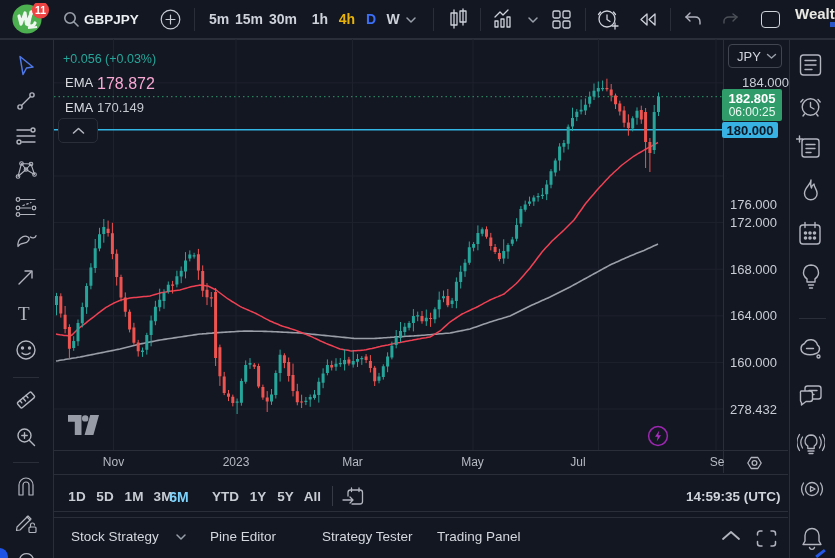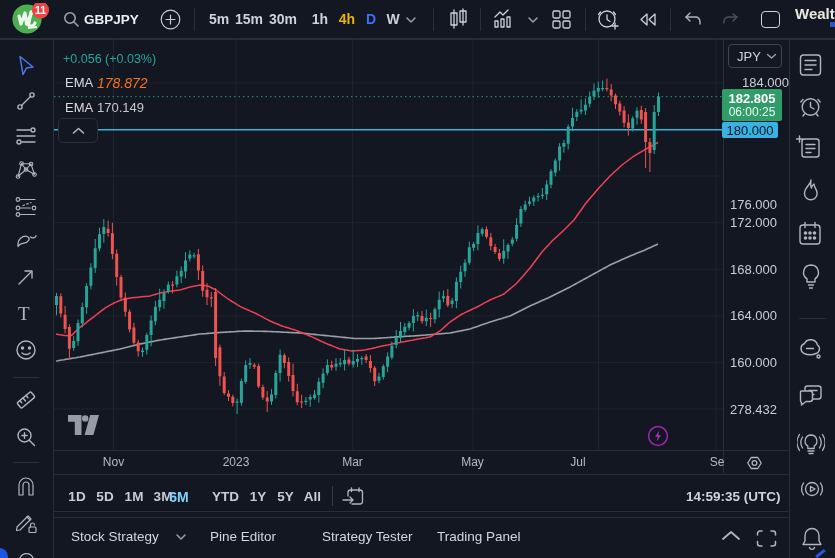--- a/index.html
+++ b/index.html
@@ -174,21 +174,21 @@
 <polyline points="56,334 58,334.4 60,334.8 62,335.1 64,335.5 66,335.6 68,335.8 70,335.9 72,335 74,333 76,331 78,329 80,327.4 82,325.9 84,324.3 86,322.8 88,321.2 90,319.7 92,318.1 94,316.6 96,315 98,313.4 100,311.9 102,310.3 104,308.8 106,307.4 108,306.3 110,305.2 112,304.1 114,303 116,302.1 118,301.3 120,300.4 122,299.8 124,299.3 126,298.9 128,298.4 130,298 132,297.8 134,297.6 136,297.4 138,297.2 140,297 142,296.8 144,296.6 146,296.4 148,296.2 150,296 152,295.4 154,294.8 156,294.2 158,293.6 160,293 162,292.6 164,292.3 166,291.9 168,291.5 170,291.2 172,290.9 174,290.7 176,290.4 178,290.2 180,290 182,289.4 184,288.8 186,288.2 188,287.6 190,287 192,286.6 194,286.2 196,285.8 198,285.4 200,285 202,285.2 204,285.5 206,285.8 208,286 210,287 212,288 214,289 216,290 218,291.5 220,293 222,294.5 224,296 226,297.5 228,299 230,300.2 232,301.5 234,302.7 236,303.9 238,305.2 240,306.4 242,307.4 244,308.3 246,309.1 248,310 250,310.9 252,311.7 254,312.6 256,313.5 258,314.6 260,315.7 262,316.7 264,317.8 266,318.9 268,319.9 270,321 272,321.8 274,322.7 276,323.5 278,324.3 280,325.2 282,326 284,326.6 286,327.2 288,327.8 290,328.5 292,329.1 294,329.7 296,330.4 298,331.2 300,332 302,332.8 304,333.6 306,334.4 308,335.2 310,336 312,336.9 314,337.9 316,338.8 318,339.7 320,340.7 322,341.6 324,342.5 326,343.4 328,344.2 330,345 332,345.8 334,346.6 336,347.4 338,348.2 340,349 342,349.3 344,349.7 346,350 348,350.3 350,350.7 352,351 354,350.8 356,350.7 358,350.5 360,350.4 362,350.2 364,350.1 366,349.8 368,349.3 370,348.8 372,348.4 374,347.9 376,347.5 378,347 380,346.6 382,346.1 384,345.7 386,345.3 388,344.9 390,344.4 392,344 394,343.6 396,343.2 398,342.8 400,342.5 402,342.1 404,341.7 406,341.3 408,340.9 410,340.5 412,340.2 414,339.8 416,339.4 418,339 420,338.7 422,338.3 424,338 426,337.7 428,337.3 430,337 432,335.8 434,334.6 436,333.4 438,332.2 440,331 442,329.2 444,327.4 446,325.6 448,323.8 450,322 452,320.7 454,319.3 456,318 458,316.7 460,315.3 462,314 464,313.1 466,312.1 468,311.2 470,310.3 472,309.3 474,308.4 476,307.5 478,306.5 480,305.4 482,304.3 484,303.2 486,302.2 488,301.1 490,300 492,299.1 494,298.3 496,297.4 498,296.6 500,295.7 502,294.9 504,294 506,292.3 508,290.6 510,288.9 512,287.2 514,285.5 516,283.8 518,281.8 520,279.5 522,277.2 524,274.9 526,272.6 528,270.3 530,268 532,265.3 534,262.7 536,260 538,257.3 540,254.7 542,252 544,249.8 546,247.6 548,245.4 550,243.2 552,241 554,239.2 556,237.4 558,235.5 560,233.7 562,231.9 564,230 566,228 568,226 570,224 572,222 574,220 576,217.2 578,214.3 580,211.5 582,208.7 584,205.8 586,203 588,200.7 590,198.3 592,196 594,193.7 596,191.3 598,189 600,186.8 602,184.7 604,182.5 606,180.3 608,178.2 610,176 612,174.2 614,172.3 616,170.5 618,168.7 620,166.8 622,165 624,163.5 626,162 628,160.5 630,159 632,157.5 634,156 636,154.8 638,153.7 640,152.5 642,151.3 644,150.2 646,149 648,147.9 650,146.8 652,145.8 654,144.7 656,143.6 658,142.5" fill="none" stroke="#ef4153" stroke-width="1.5"></polyline>
 <line x1="54" y1="96.7" x2="723" y2="96.7" stroke="#2f9c6a" stroke-width="1" stroke-dasharray="1.5 3"></line>
 <line x1="54" y1="129.8" x2="723" y2="129.8" stroke="#34b6e5" stroke-width="1.5"></line>
 <path d="M56.5 292.9V315.3M73.7 336.2V350.8M78 319.5V345.9M82.3 302.6V327.4M86.6 283.2V313.9M90.9 263.2V289.3M95.2 239V272.9M99.5 227.8V251.3M103.8 219V242.7M142.5 347.5V356.9M146.8 332.8V354.6M151.1 315.6V346.3M155.4 300.8V325.2M159.7 288.7V311.3M164 289.3V308.8M168.3 281.5V293.7M176.9 270.7V287.4M181.2 266.5V283.2M185.5 252.1V278.4M189.8 250.4V261.4M194.1 252.8V258.6M237.1 398.5V414M241.4 378.5V405.7M245.7 360.4V383.7M250 358.1V368.9M271.5 389V404.9M275.8 370.4V398.5M280.1 349.6V381.6M305.9 397V405.1M310.2 394.5V406.8M314.5 390V399.7M318.8 377.7V402.6M323.1 368.3V388.2M327.4 359.4V375.3M336 358.2V370.8M340.3 358.1V366.9M344.6 349.2V370.5M353.2 349.9V367.6M357.5 354.1V367M361.8 356.1V364.9M379 372.9V383.3M383.3 364.3V379.6M387.6 352.3V372.2M391.9 341.6V359.4M396.2 330V348.3M400.5 322V342.1M404.8 322.9V335.9M409.1 321.1V330.4M413.4 309.1V331.4M417.7 311.6V321.2M426.3 309.5V325.9M434.9 307.3V323.3M439.2 291.6V317.5M443.5 290.5V302.2M452.1 297.9V308.1M456.4 277.4V308.3M460.7 265.7V288.5M465 259.1V276.9M469.3 241.5V264.8M473.6 242.1V251.3M477.9 225.4V250.3M482.2 227.4V236.3M503.7 239.3V263.8M508 243.2V258.8M512.3 236.9V246.1M516.6 218.2V241.4M520.9 206.1V227M525.2 200.6V211.7M529.5 196.6V206M533.8 195.3V205.9M538.1 193.1V201.6M542.4 188V199M546.7 180.1V200.1M551 169.1V188.3M555.3 158.4V176.3M559.6 143.2V170.7M563.9 140V152.6M568.2 124.5V149.5M572.5 107.7V131.1M576.8 109.1V121.1M581.1 99.4V114.4M585.4 98.4V115M589.7 91.6V107.3M594 83.5V100M598.3 81.5V97.6M602.6 80.5V91.2M632.7 116.3V131.4M637 107.4V124.7M654.2 105V154M658.5 92.5V116" stroke="#26a69a" stroke-width="1" fill="none"></path>
 <path d="M60.8 293.3V317.6M65.1 306V333.3M69.4 324.3V358.6M108.1 220.6V236.6M112.4 222.8V259.2M116.7 249.4V285.6M121 274.7V301.4M125.3 292.4V316.8M129.6 309.5V332.4M133.9 322.8V344.7M138.2 339.9V356.6M172.6 280.9V293.5M198.4 248.9V279.9M202.7 265.4V296.9M207 283.1V305.1M211.3 292V306.9M215.6 288V366M219.9 344.6V385.9M224.2 371.9V395.1M228.5 390V401.1M232.8 394.6V406.4M254.3 363V369M258.6 363.6V388.2M262.9 384.6V399.8M267.2 391.1V412M284.4 353.3V368.2M288.7 357.5V381.6M293 363.6V396.4M297.3 383.8V405.3M301.6 394.7V408M331.7 360.7V370.5M348.9 356.9V365.6M366.1 354.1V363.1M370.4 355.1V372.5M374.7 365.9V386M422 311V323.7M430.6 312.7V326.9M447.8 289V307.2M486.5 226.4V238.7M490.8 232.9V250.4M495.1 244V254M499.4 248.8V261.3M606.9 78.7V91.4M611.2 84V101.4M615.5 93.6V109M619.8 100.7V115.5M624.1 106.2V127.4M628.4 114.3V135.7M641.3 105.7V123.8M645.6 108V168M649.9 138V172" stroke="#ef5350" stroke-width="1" fill="none"></path>
 <path d="M55 296h3.0v9h-3.0ZM72.2 341.1h3.0v6.9h-3.0ZM76.5 322.9h3.0v18.3h-3.0ZM80.8 307.1h3.0v16.1h-3.0ZM85.1 286.1h3.0v21.1h-3.0ZM89.4 267.4h3.0v18.4h-3.0ZM93.7 248.3h3.0v19.6h-3.0ZM98 234.3h3.0v14.2h-3.0ZM102.3 227h3.0v6.9h-3.0ZM141 350.6h3.0v1.3h-3.0ZM145.3 335h3.0v14.8h-3.0ZM149.6 320.4h3.0v14.5h-3.0ZM153.9 306.7h3.0v14.5h-3.0ZM158.2 299.8h3.0v7.4h-3.0ZM162.5 292.9h3.0v8h-3.0ZM166.8 284.8h3.0v6.9h-3.0ZM175.4 276.2h3.0v8.2h-3.0ZM179.7 270.8h3.0v5.8h-3.0ZM184 260.4h3.0v11.2h-3.0ZM188.3 254.6h3.0v3.9h-3.0ZM192.6 255.3h3.0v1.2h-3.0ZM235.6 401.6h3.0v1.2h-3.0ZM239.9 381h3.0v21.7h-3.0ZM244.2 365h3.0v16.7h-3.0ZM248.5 362.9h3.0v1.9h-3.0ZM270 394.6h3.0v6.9h-3.0ZM274.3 372.9h3.0v22.2h-3.0ZM278.6 354.8h3.0v18.2h-3.0ZM304.4 400.7h3.0v1.2h-3.0ZM308.7 396.9h3.0v2.7h-3.0ZM313 394.4h3.0v3.5h-3.0ZM317.3 381.7h3.0v13.2h-3.0ZM321.6 373.6h3.0v9.1h-3.0ZM325.9 365.1h3.0v7.8h-3.0ZM334.5 363.8h3.0v3h-3.0ZM338.8 363.1h3.0v1.2h-3.0ZM343.1 360.1h3.0v4.1h-3.0ZM351.7 361h3.0v3.5h-3.0ZM356 359.1h3.0v2.7h-3.0ZM360.3 358h3.0v1.2h-3.0ZM377.5 376.6h3.0v4.1h-3.0ZM381.8 366.3h3.0v10.6h-3.0ZM386.1 356.6h3.0v10h-3.0ZM390.4 345.7h3.0v11.9h-3.0ZM394.7 337h3.0v7.9h-3.0ZM399 331h3.0v6.8h-3.0ZM403.3 326.8h3.0v5.3h-3.0ZM407.6 323.1h3.0v4.6h-3.0ZM411.9 316h3.0v7h-3.0ZM416.2 315.3h3.0v1.2h-3.0ZM424.8 317.8h3.0v3.5h-3.0ZM433.4 309.3h3.0v10h-3.0ZM437.7 299.8h3.0v9.4h-3.0ZM442 296.2h3.0v2h-3.0ZM450.6 300.6h3.0v3.5h-3.0ZM454.9 281.7h3.0v19.4h-3.0ZM459.2 271.7h3.0v10.3h-3.0ZM463.5 262.7h3.0v8.5h-3.0ZM467.8 247.2h3.0v15.5h-3.0ZM472.1 243.9h3.0v3.8h-3.0ZM476.4 232.9h3.0v11.1h-3.0ZM480.7 229.3h3.0v4.5h-3.0ZM502.2 250.9h3.0v7.5h-3.0ZM506.5 245.1h3.0v6.4h-3.0ZM510.8 239.5h3.0v4.3h-3.0ZM515.1 225h3.0v13.7h-3.0ZM519.4 209h3.0v14.5h-3.0ZM523.7 204.6h3.0v5.2h-3.0ZM528 201.5h3.0v2.2h-3.0ZM532.3 197.4h3.0v4.1h-3.0ZM536.6 195.9h3.0v1.3h-3.0ZM540.9 194.7h3.0v1.2h-3.0ZM545.2 184.6h3.0v9.7h-3.0ZM549.5 171.3h3.0v13.4h-3.0ZM553.8 160.5h3.0v12.1h-3.0ZM558.1 146.4h3.0v14.1h-3.0ZM562.4 143h3.0v3.8h-3.0ZM566.7 126.8h3.0v16.9h-3.0ZM571 118h3.0v8.6h-3.0ZM575.3 111.8h3.0v5.3h-3.0ZM579.6 109.7h3.0v1.7h-3.0ZM583.9 104.8h3.0v5.6h-3.0ZM588.2 96.8h3.0v6.9h-3.0ZM592.5 90.8h3.0v5.6h-3.0ZM596.8 87.9h3.0v3.6h-3.0ZM601.1 88.1h3.0v1.2h-3.0ZM631.2 118.2h3.0v10.4h-3.0ZM635.5 110.7h3.0v7.1h-3.0ZM652.7 112h3.0v38h-3.0ZM657 96.5h3.0v15.5h-3.0Z" fill="#26a69a"></path>
 <path d="M59.3 296.3h3.0v17.3h-3.0ZM63.6 314.8h3.0v14.1h-3.0ZM67.9 327.1h3.0v21.6h-3.0ZM106.6 228.7h3.0v4.4h-3.0ZM110.9 233.3h3.0v20.8h-3.0ZM115.2 253.7h3.0v23.3h-3.0ZM119.5 276.9h3.0v20.7h-3.0ZM123.8 297.4h3.0v14.3h-3.0ZM128.1 311.7h3.0v17.8h-3.0ZM132.4 327.6h3.0v15.2h-3.0ZM136.7 342.5h3.0v8.7h-3.0ZM171.1 284.6h3.0v1.2h-3.0ZM196.9 254.3h3.0v16.2h-3.0ZM201.2 271h3.0v19.8h-3.0ZM205.5 289.7h3.0v7.5h-3.0ZM209.8 297.3h3.0v1.2h-3.0ZM214.1 292h3.0v66h-3.0ZM218.4 347.3h3.0v29h-3.0ZM222.7 376.4h3.0v16.7h-3.0ZM227 393.6h3.0v3.1h-3.0ZM231.3 396.8h3.0v6.1h-3.0ZM252.8 364.8h3.0v2h-3.0ZM257.1 366h3.0v20.4h-3.0ZM261.4 387h3.0v10.5h-3.0ZM265.7 397.4h3.0v4h-3.0ZM282.9 355.3h3.0v7.7h-3.0ZM287.2 362h3.0v14h-3.0ZM291.5 374.9h3.0v16h-3.0ZM295.8 391.3h3.0v10.9h-3.0ZM300.1 401.4h3.0v1.2h-3.0ZM330.2 365.1h3.0v2.5h-3.0ZM347.4 359.5h3.0v3.9h-3.0ZM364.6 356.6h3.0v3.4h-3.0ZM368.9 361h3.0v6.9h-3.0ZM373.2 367.8h3.0v13.4h-3.0ZM420.5 316h3.0v5.2h-3.0ZM429.1 317.9h3.0v1.2h-3.0ZM446.3 295.9h3.0v9.4h-3.0ZM485 229.3h3.0v7.4h-3.0ZM489.3 237.4h3.0v8.6h-3.0ZM493.6 247.1h3.0v4.8h-3.0ZM497.9 253h3.0v5.9h-3.0ZM605.4 88.1h3.0v1.2h-3.0ZM609.7 89.4h3.0v6.1h-3.0ZM614 95.5h3.0v8.7h-3.0ZM618.3 103.4h3.0v8.2h-3.0ZM622.6 110.5h3.0v12.3h-3.0ZM626.9 122.4h3.0v5.5h-3.0ZM639.8 110.1h3.0v9.5h-3.0ZM644.1 112h3.0v30h-3.0ZM648.4 142h3.0v11h-3.0Z" fill="#ef5350"></path>
 </svg>
     <div style="position:absolute;left:63px;top:52px;font-size:12.5px;color:#26a69a;font-weight:400;white-space:nowrap;">+0.056 (+0.03%)</div>
     <div style="position:absolute;left:65px;top:75px;font-size:13px;color:#d8dbe0;font-weight:500;white-space:nowrap;">EMA</div>
-    <div style="position:absolute;left:97px;top:75px;font-size:14px;color:#f97316;font-weight:400;white-space:nowrap;font-style:italic;">178.872</div>
+    <div style="position:absolute;left:97px;top:75px;font-size:16px;color:#f9a8d4;font-weight:400;white-space:nowrap;">178.872</div>
     <div style="position:absolute;left:65px;top:100px;font-size:13px;color:#d8dbe0;font-weight:500;white-space:nowrap;">EMA</div>
     <div style="position:absolute;left:97px;top:100px;font-size:13px;color:#c3c7ce;font-weight:400;white-space:nowrap;">170.149</div>
     <div style="position:absolute;left:58px;top:118px;width:40px;height:25px;background:#131722;border:1px solid #2a2e39;border-radius:5px"></div>
     <svg style="position:absolute;left:72px;top:127px" width="13" height="8" viewBox="0 0 13 8" fill="none" stroke="#b2b5be" stroke-width="1.6" stroke-linecap="round" stroke-linejoin="round">
       <path d="M1.5 6 L6.5 1.5 L11.5 6"></path>
     </svg>
     <svg style="position:absolute;left:68px;top:415px" width="31" height="20" viewBox="0 0 31 20" fill="#aeb3bd" opacity="0.85">
 <path d="M0 0 H13.5 V20 H6.8 V6.7 H0 Z"></path>
       <circle cx="17.2" cy="3.4" r="3.2"></circle>
       <path d="M22.2 0 H31 L25.4 20 H16.6 Z"></path>
@@ -207,21 +207,21 @@
     <div style="position:absolute;left:730px;top:401.5px;font-size:13px;color:#c9cdd5;font-weight:400;white-space:nowrap;">278.432</div>
     <div style="position:absolute;left:728px;top:44px;width:54px;height:24px;border:1px solid #40454f;border-radius:4px"></div>
     <div style="position:absolute;left:737px;top:49px;font-size:13px;color:#d1d4dc;font-weight:500;white-space:nowrap;">JPY</div>
     <svg style="position:absolute;left:766px;top:53px" width="11" height="7" viewBox="0 0 11 7" fill="none" stroke="#9aa0aa" stroke-width="1.4" stroke-linecap="round" stroke-linejoin="round">
       <path d="M1.5 1.5 L5.5 5 L9.5 1.5"></path>
     </svg>
     <div style="position:absolute;left:722px;top:89px;width:60px;height:31.5px;background:#2f9c6a;border-radius:2px"></div>
     <div style="position:absolute;left:752px;top:91px;transform:translateX(-50%);font-size:13px;color:#ffffff;font-weight:700;white-space:nowrap;">182.805</div>
     <div style="position:absolute;left:752px;top:104.5px;transform:translateX(-50%);font-size:12px;color:#eafaf2;font-weight:400;white-space:nowrap;">06:00:25</div>
     <div style="position:absolute;left:722px;top:121.5px;width:56px;height:16px;background:#38b2e2;border-radius:2px"></div>
-    <div style="position:absolute;left:750px;top:122.5px;transform:translateX(-50%);font-size:13px;color:#0b1724;font-weight:400;white-space:nowrap;">180.000</div>
+    <div style="position:absolute;left:750px;top:122.5px;transform:translateX(-50%);font-size:13px;color:#0b1724;font-weight:700;white-space:nowrap;">180.000</div>
     <svg style="position:absolute;left:746px;top:455px" width="17" height="16" viewBox="0 0 17 16" fill="none" stroke="#b2b5be" stroke-width="1.3" stroke-linecap="round" stroke-linejoin="round">
       <path d="M5.2 2.5 H11.8 L15.2 8 L11.8 13.5 H5.2 L1.8 8 Z"></path>
       <circle cx="8.5" cy="8" r="2.4"></circle>
     </svg>
     <div style="position:absolute;left:54px;top:450px;width:734px;height:1px;background:#2a2e39"></div>
     <div style="position:absolute;left:113.5px;top:455px;transform:translateX(-50%);font-size:12px;color:#b6bac2;font-weight:400;white-space:nowrap;">Nov</div>
     <div style="position:absolute;left:236px;top:455px;transform:translateX(-50%);font-size:12px;color:#b6bac2;font-weight:400;white-space:nowrap;">2023</div>
     <div style="position:absolute;left:352.5px;top:455px;transform:translateX(-50%);font-size:12px;color:#b6bac2;font-weight:400;white-space:nowrap;">Mar</div>
     <div style="position:absolute;left:472.5px;top:455px;transform:translateX(-50%);font-size:12px;color:#b6bac2;font-weight:400;white-space:nowrap;">May</div>
     <div style="position:absolute;left:578px;top:455px;transform:translateX(-50%);font-size:12px;color:#b6bac2;font-weight:400;white-space:nowrap;text-align:right;">Jul</div>

